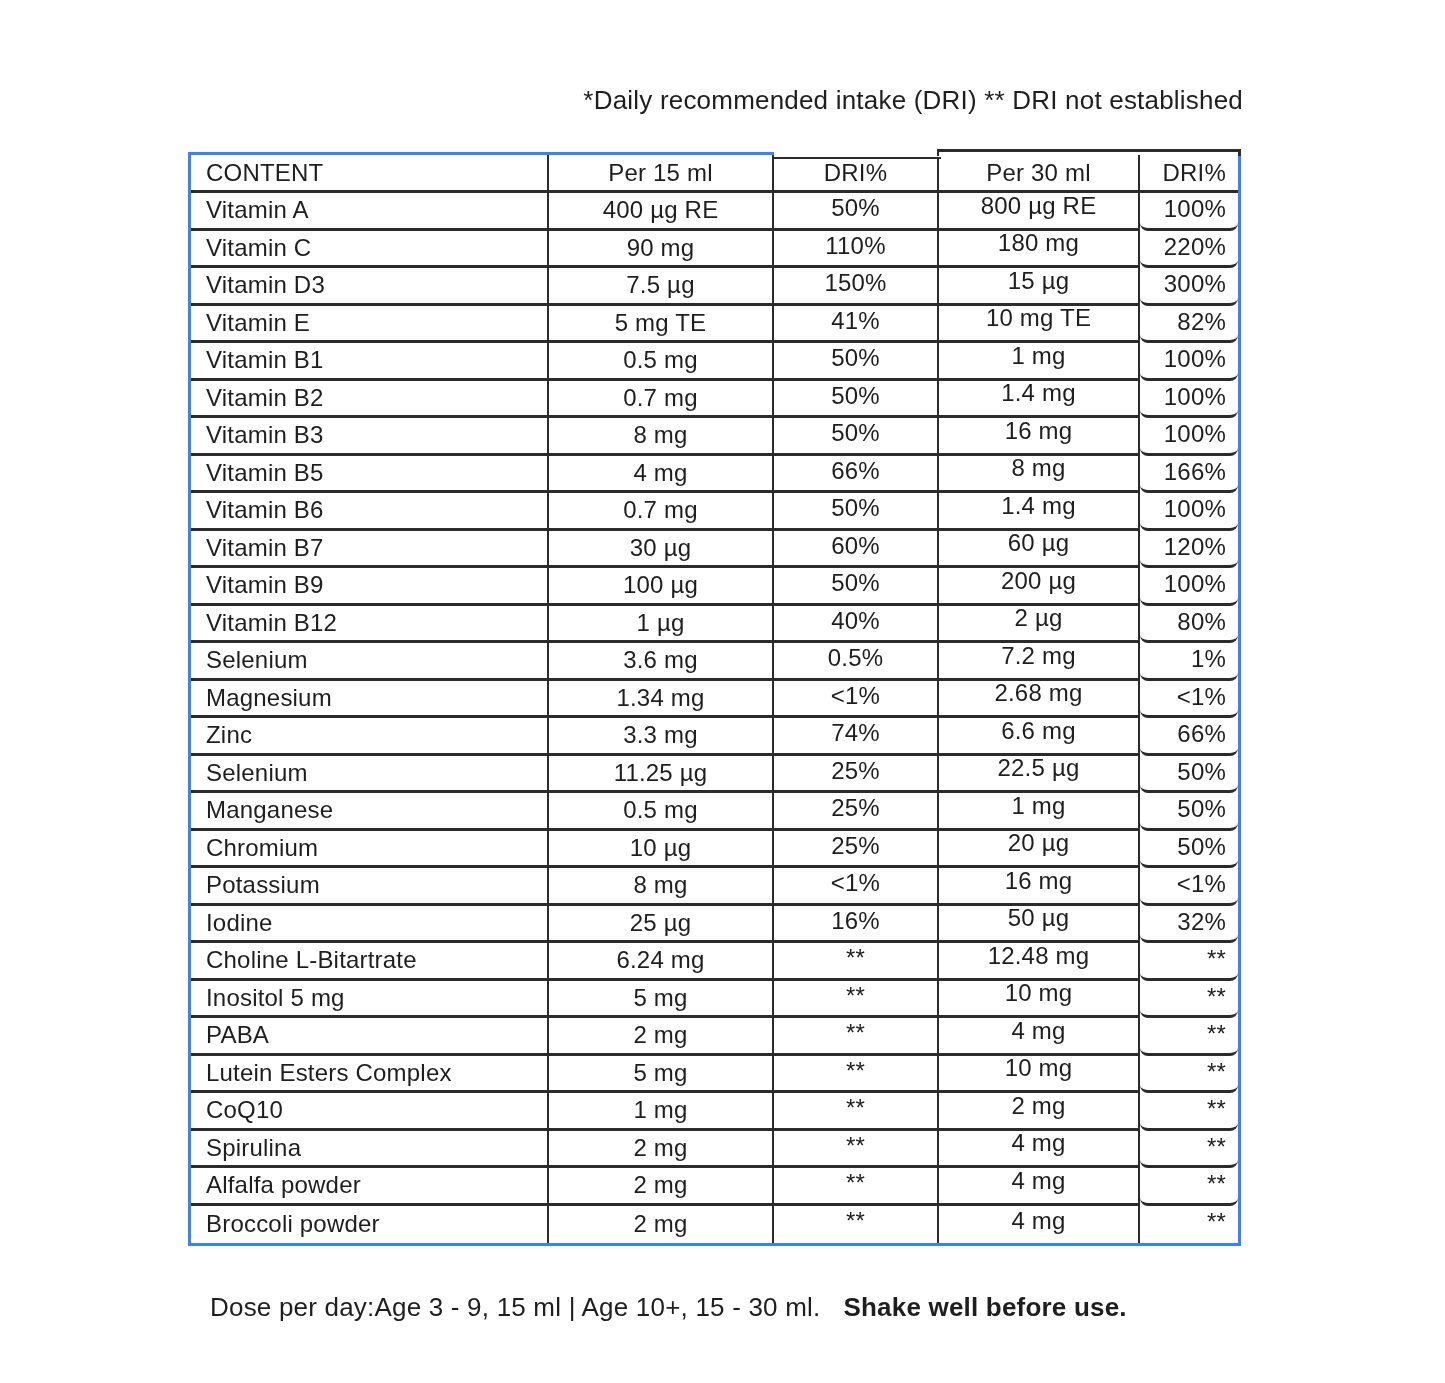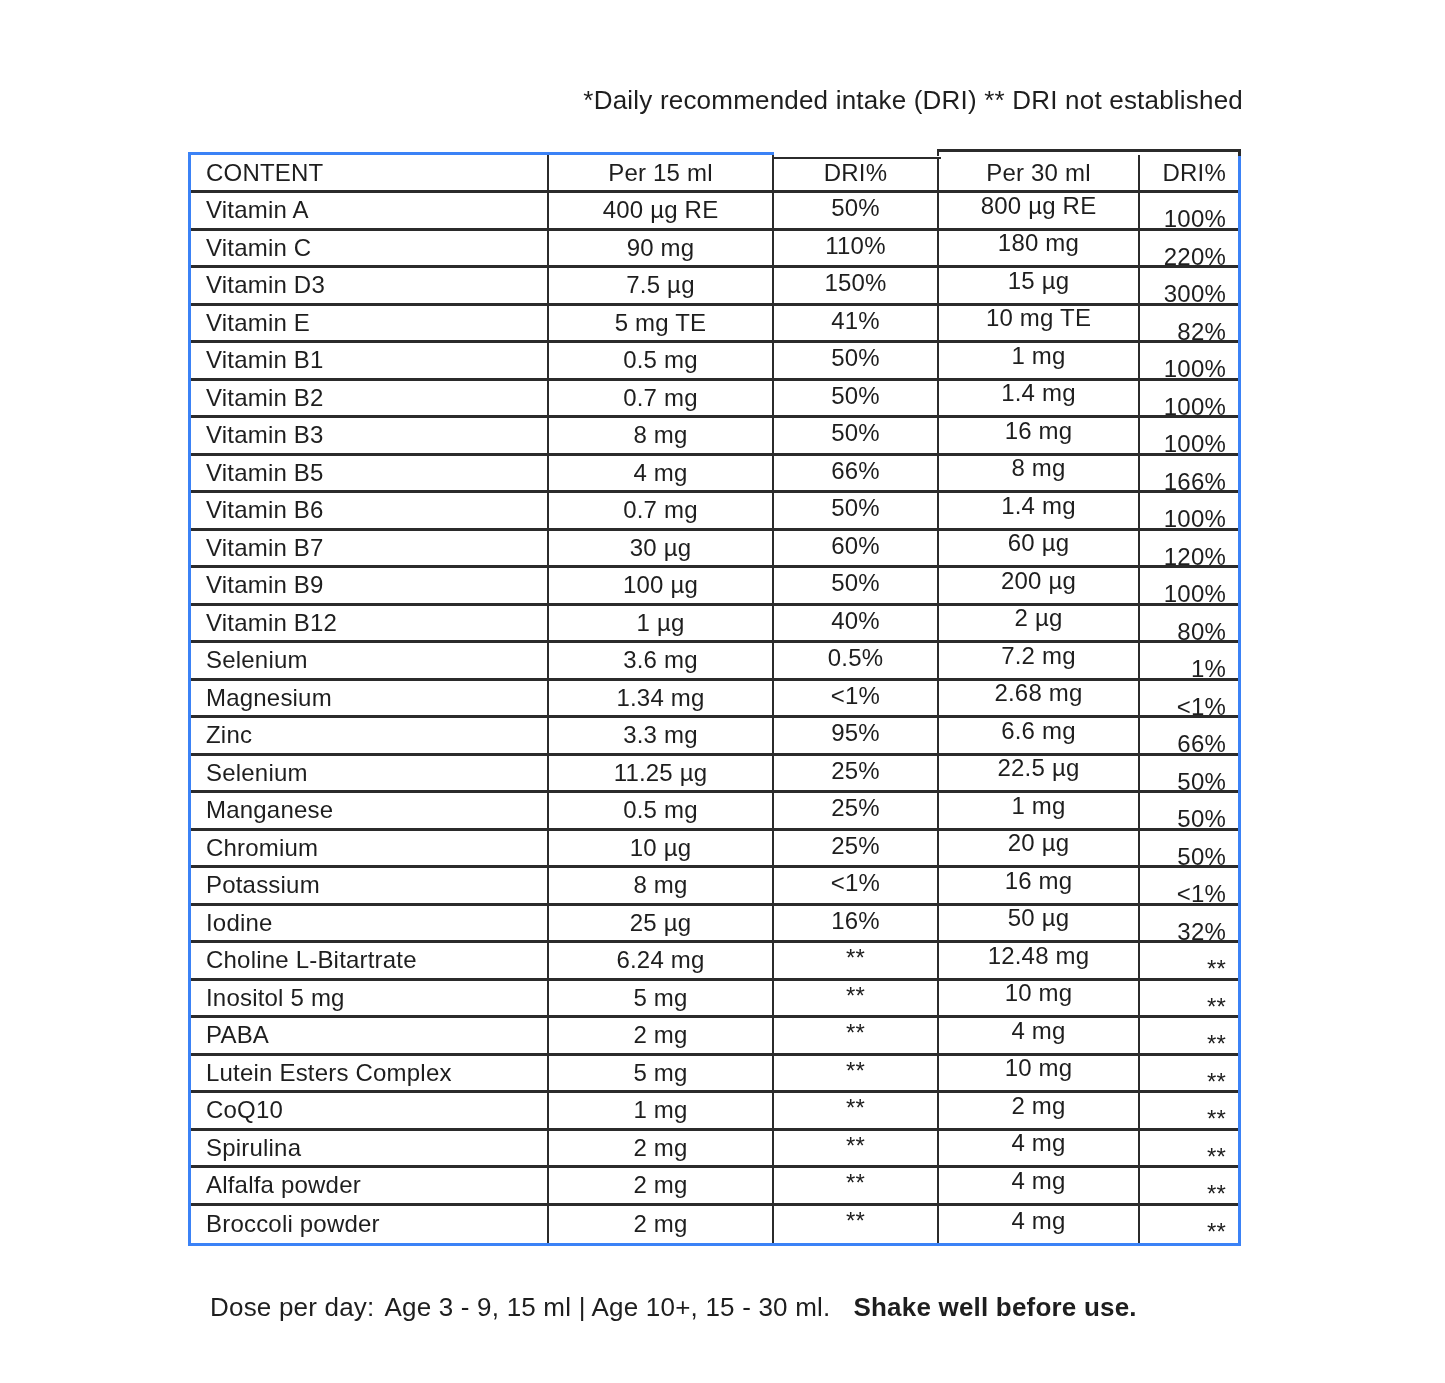--- a/index.html
+++ b/index.html
@@ -29,38 +29,38 @@
     font-size:24px; letter-spacing:0.2px; white-space:nowrap; overflow:hidden;
     border-bottom:3px solid #2b2b2b; box-sizing:border-box; background:#fff;
   }
   .cell.c0, .cell.c1, .cell.c2, .cell.c3 { border-right:2px solid #2b2b2b; }
   .cell.lastrow { border-bottom:none; }
   .c0 { justify-content:flex-start; padding-left:15px; }
   .c1, .c2, .c3 { justify-content:center; }
   .c4 { justify-content:flex-end; padding-right:12px; }
   
   .cell.body.c2 { align-items:flex-start; padding-top:1px; }
-  .cell.body.c4 { align-items:flex-start; padding-top:12px; }
+  .cell.body.c4 { align-items:flex-start; padding-top:2px;border-radius:8px; }
   .cell.body.c3 { align-items:flex-end; padding-bottom:8px; }
 
   
   .quirk { position:absolute; }
   .quirk-dri-cover { left:586px; top:-1px; width:165px; height:6px; background:#fff; }
   .quirk-dri-line  { left:584px; top:5px;  width:169px; height:2px; background:#2b2b2b; }
   .quirk-p30-cover { left:751px; top:0;    width:302px; height:3px; background:#fff; }
   .quirk-p30-line  { left:751px; top:-3px; width:302px; height:3px; background:#2b2b2b; }
   .quirk-p30-stub-l{ left:749px; top:-3px; width:2px;  height:7px; background:#2b2b2b; }
   .quirk-p30-stub-r{ left:1050px;top:-3px; width:3px;  height:7px; background:#2b2b2b; }
 
   
   .dose {
     position:absolute; left:210px; top:1292px;
     font-size:26px; letter-spacing:0.2px; white-space:nowrap;
   }
-  .dose-label { margin-right:10px; }
+  .dose-label { }
   .dose-text  { margin-right:23px; }
   .dose-bold  { font-weight:bold; }
 </style>
 </head>
 <body>
 
 <div class="page">
 
   <div class="note">*Daily recommended intake (DRI) ** DRI not established</div>
 
@@ -136,21 +136,21 @@
         <div class="cell body c2">0.5%</div>
         <div class="cell body c3">7.2 mg</div>
         <div class="cell body c4">1%</div>
         <div class="cell body c0">Magnesium</div>
         <div class="cell body c1">1.34 mg</div>
         <div class="cell body c2">&lt;1%</div>
         <div class="cell body c3">2.68 mg</div>
         <div class="cell body c4">&lt;1%</div>
         <div class="cell body c0">Zinc</div>
         <div class="cell body c1">3.3 mg</div>
-        <div class="cell body c2">95%</div>
+        <div class="cell body c2">74%</div>
         <div class="cell body c3">6.6 mg</div>
         <div class="cell body c4">66%</div>
         <div class="cell body c0">Selenium</div>
         <div class="cell body c1">11.25 µg</div>
         <div class="cell body c2">25%</div>
         <div class="cell body c3">22.5 µg</div>
         <div class="cell body c4">50%</div>
         <div class="cell body c0">Manganese</div>
         <div class="cell body c1">0.5 mg</div>
         <div class="cell body c2">25%</div>

